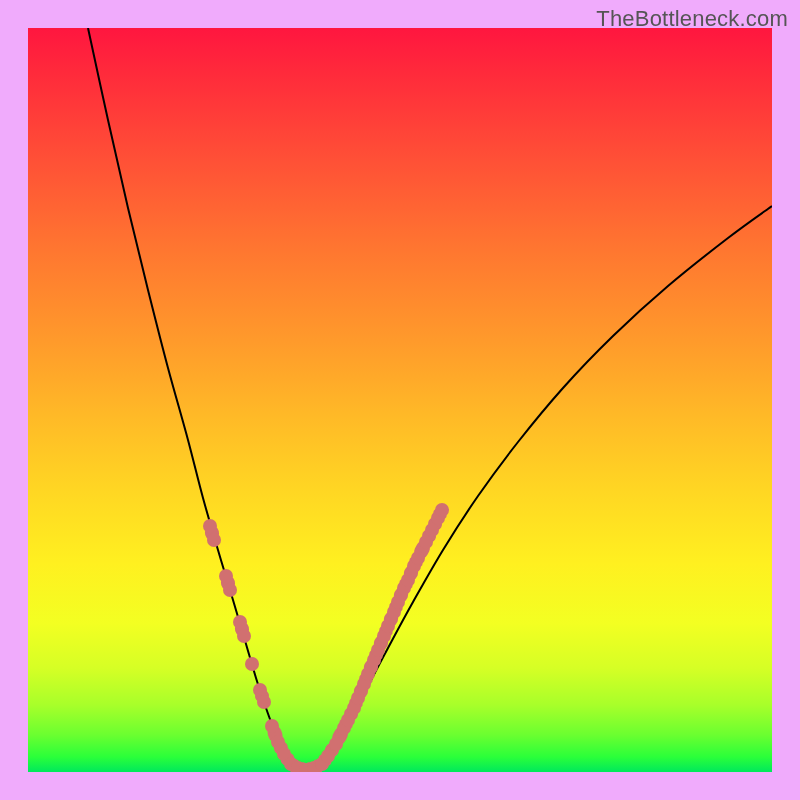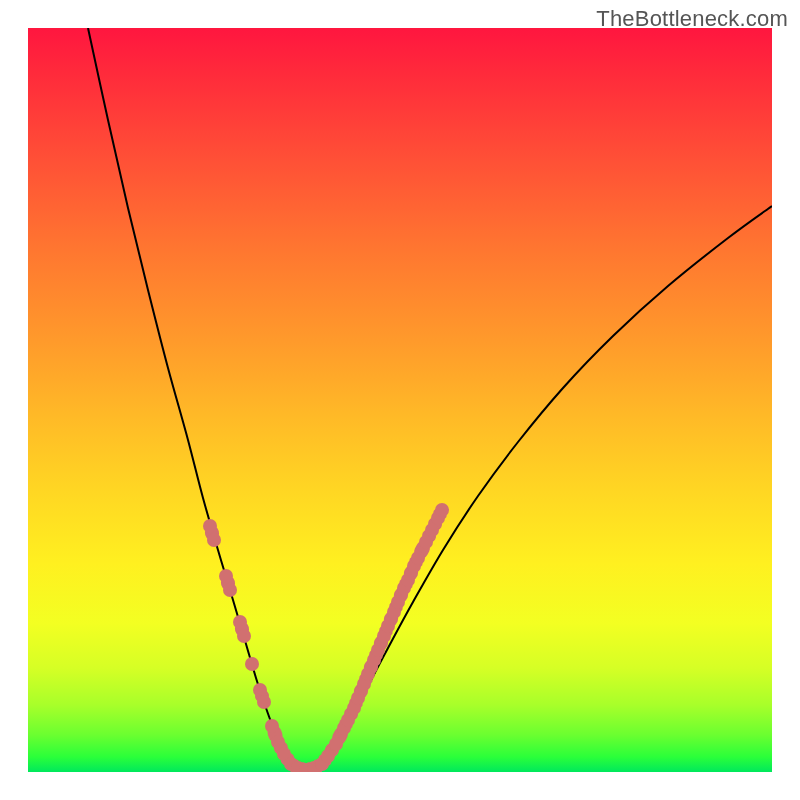--- a/index.html
+++ b/index.html
@@ -1,20 +1,20 @@
 <!DOCTYPE html>
 <html><head>
 <meta charset="utf-8">
 <style>
   * { margin: 0; padding: 0; box-sizing: border-box; }
   html, body { width: 800px; height: 800px; overflow: hidden; background: #000; }
   .outer {
     width: 800px;
     height: 800px;
-    background: #ffffff;
+    background: #f0abfc;
     position: relative;
   }
   .watermark {
     position: absolute;
     top: 6px;
     right: 12px;
     font-family: Arial, Helvetica, sans-serif;
     font-size: 22px;
     color: #555;
     letter-spacing: 0.2px;

